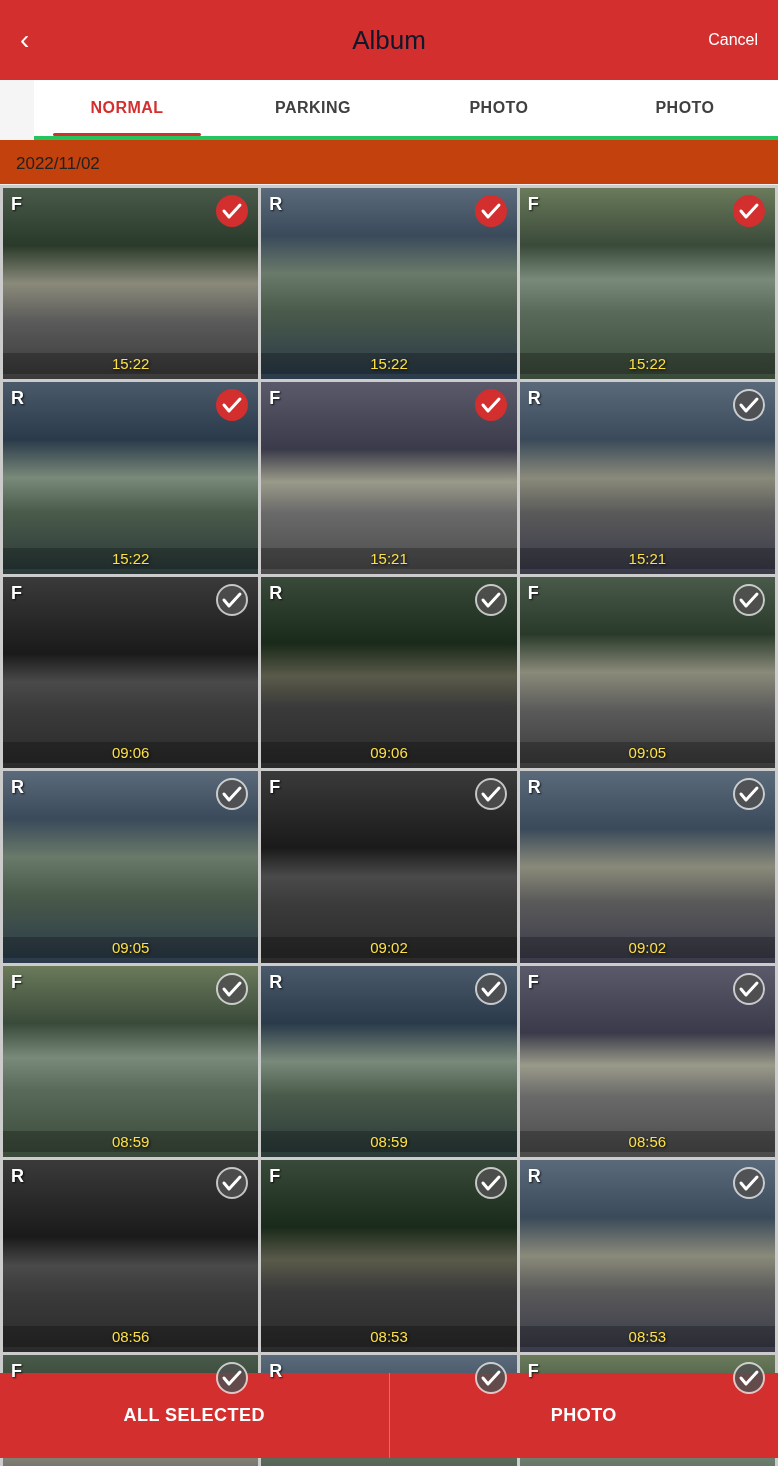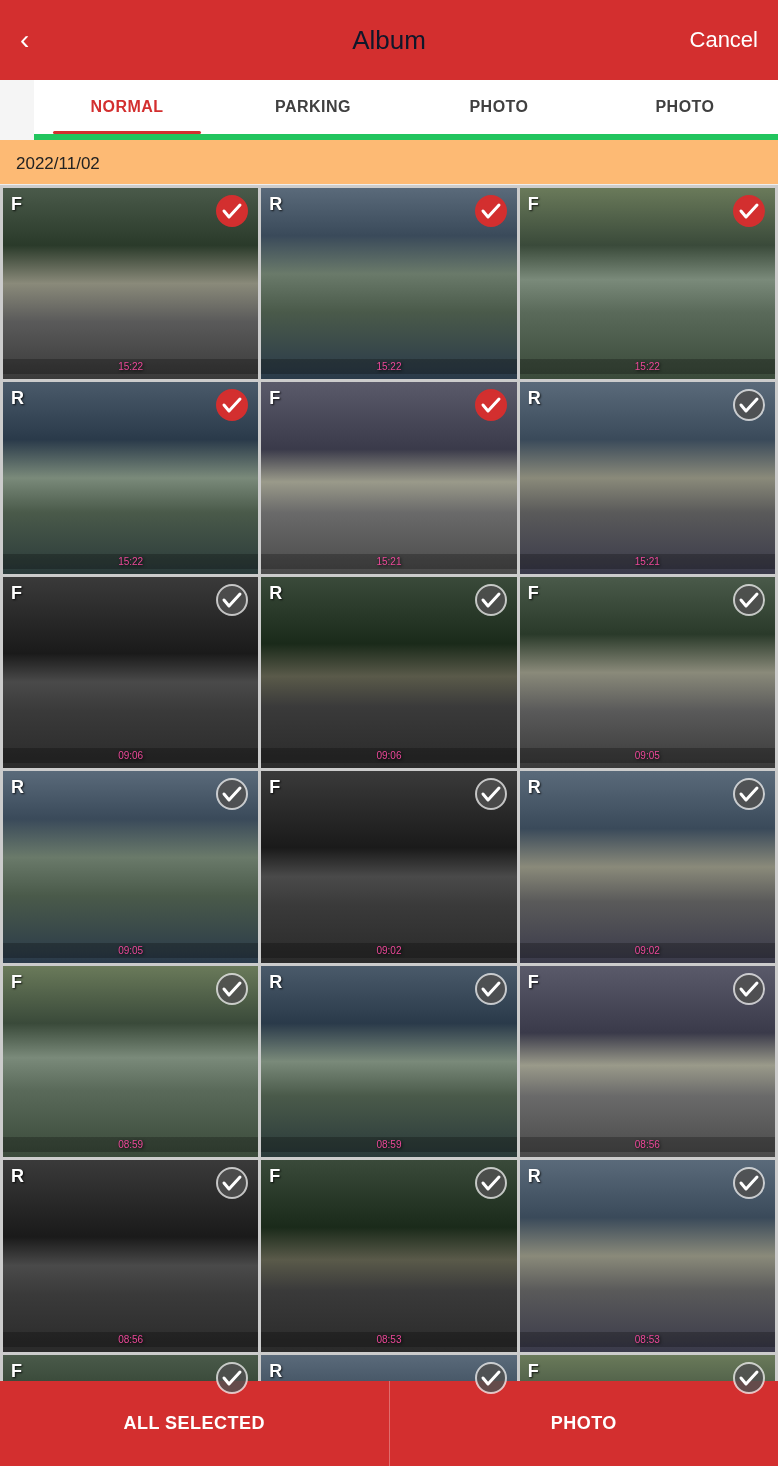--- a/index.html
+++ b/index.html
@@ -32,32 +32,32 @@
     .header-title {
       color: #0f172a;
       font-size: 26px;
       font-weight: 400;
       position: absolute;
       left: 50%;
       transform: translateX(-50%);
     }
     .header-cancel {
       color: white;
-      font-size: 22px;
+      font-size: 16px;
       font-weight: 400;
       cursor: pointer;
     }
 
     
     .tabs {
       background: white;
       display: flex;
       align-items: center;
       height: 60px;
-      border-bottom: 6px solid #22c55e;
+      border-bottom: 4px solid #22c55e;
       margin-left: 34px;
     }
     .tab {
       flex: 1;
       text-align: center;
       font-size: 16px;
       font-weight: 600;
       color: #404040;
       height: 100%;
       display: flex;
@@ -76,21 +76,21 @@
       bottom: 0;
       left: 10%;
       width: 80%;
       height: 3px;
       background: #d32f2f;
       border-radius: 2px;
     }
 
     
     .date-label {
-      background: #fdba74;
+      background: #c2410c;
       padding: 14px 16px 10px;
       font-size: 17px;
       font-weight: 500;
       color: #222;
       border-bottom: 1px solid #eee;
     }
 
     
     .grid {
       display: grid;
@@ -150,22 +150,22 @@
       z-index: 2;
     }
 
     
     .timestamp {
       position: absolute;
       bottom: 5px;
       left: 0;
       right: 0;
       text-align: center;
-      color: #ec4899;
-      font-size: 10px;
+      color: #fde047;
+      font-size: 15px;
       font-weight: 500;
       text-shadow: 1px 1px 3px rgba(0,0,0,0.9);
       z-index: 2;
       background: rgba(0,0,0,0.25);
       padding: 2px 0;
     }
 
     
     .check-icon {
       position: absolute;
@@ -176,21 +176,21 @@
       z-index: 3;
     }
     .check-icon svg {
       width: 36px;
       height: 36px;
     }
 
     
     .bottom-bar {
       position: fixed;
-      bottom: 0;
+      bottom: 8px;
       left: 0;
       width: 778px;
       height: 85px;
       background: #d32f2f;
       display: flex;
       align-items: center;
     }
     .bottom-btn {
       flex: 1;
       text-align: center;

